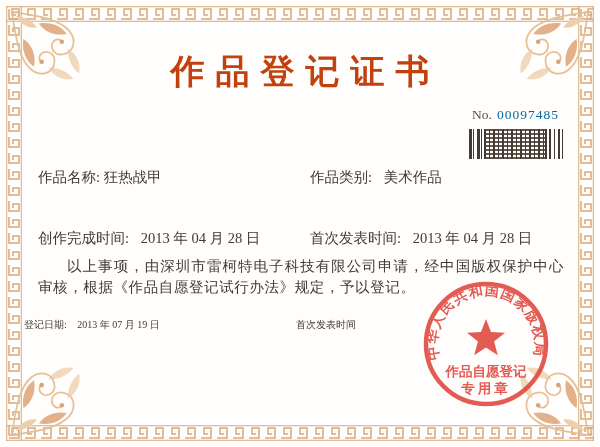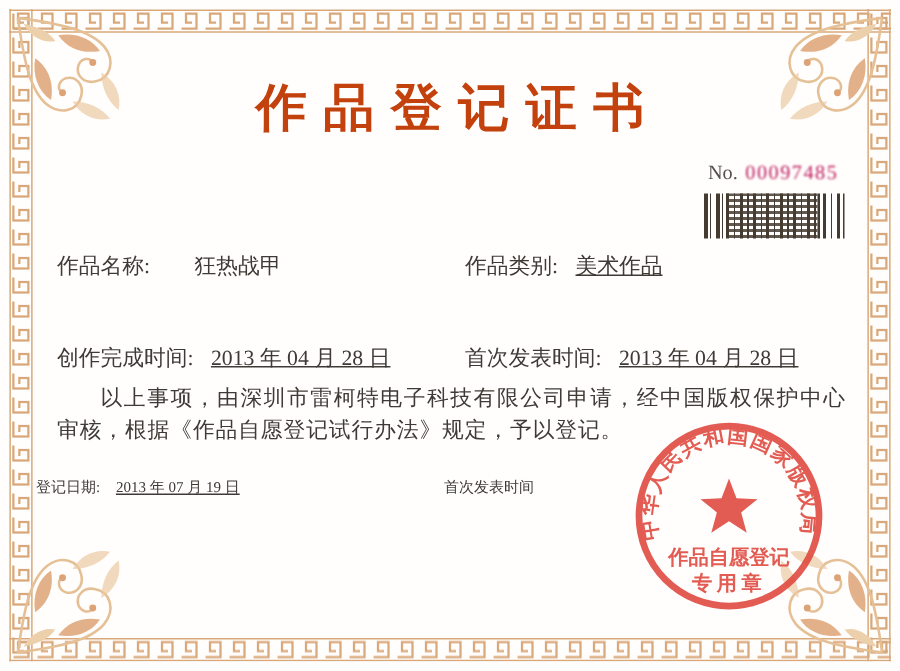--- a/index.html
+++ b/index.html
@@ -15,37 +15,37 @@
   
   .title{
     position:absolute;top:36px;left:0;width:100%;text-align:center;
     font-size:34px;font-weight:bold;color:#c2410c;letter-spacing:11px;
     padding-left:11px;box-sizing:border-box;margin-top:13px;
   }
   
   .regline{position:absolute;top:104px;left:38px;font-size:14.5px;white-space:pre;}
   .redact-num{filter:blur(1.6px);opacity:.55;letter-spacing:1px;color:#6b6258;}
   .serial{position:absolute;top:107px;left:472px;font-size:13.5px;color:#54504b;}
-  .serial .num{color:#be185d;filter:blur(.6px);letter-spacing:1px;margin-left:5px;}
+  .serial .num{color:#0369a1;filter:blur(.6px);letter-spacing:1px;margin-left:5px;}
   
   .barcode{position:absolute;top:129px;left:469px;width:94px;height:30px;display:flex;background:#fff;}
   .bc-left{width:15px;height:100%;
     background:repeating-linear-gradient(90deg,#453b31 0 3px,#fff 3px 4px,#453b31 4px 5px,#fff 5px 8px);}
   .bc-mid{flex:1;height:100%;
     background:
       repeating-linear-gradient(0deg,rgba(69,59,49,.85) 0 2px,rgba(255,255,255,0) 2px 4px),
       repeating-linear-gradient(90deg,#453b31 0 2px,#fff 2px 5px,#453b31 5px 6px,#fff 6px 9px);}
   .bc-right{width:18px;height:100%;
     background:repeating-linear-gradient(90deg,#453b31 0 2px,#fff 2px 4px,#453b31 4px 6px,#fff 6px 9px,#453b31 9px 10px,#fff 10px 13px);}
   
   .frow{position:absolute;left:38px;width:530px;font-size:14.5px;}
   .fcell-r{position:absolute;left:272px;top:0;}
   .flabel{white-space:pre;}
-  .fval{margin-left:26px;}
-  .fval.tight{margin-left:8px;text-decoration:underline;}
+  .fval{}
+  .fval.tight{margin-left:8px;}
   .redacted{filter:blur(2.2px);opacity:.4;color:#5a5248;}
   .redacted-name{filter:blur(2.6px);opacity:.18;letter-spacing:2px;}
   
   .bodytext{
     position:absolute;top:256px;left:38px;width:526px;
     font-size:14.5px;line-height:21px;text-indent:2em;letter-spacing:.6px;text-align:justify;
   }
   
   .bottomrow{position:absolute;top:318px;left:24px;width:530px;font-size:10px;}
   

